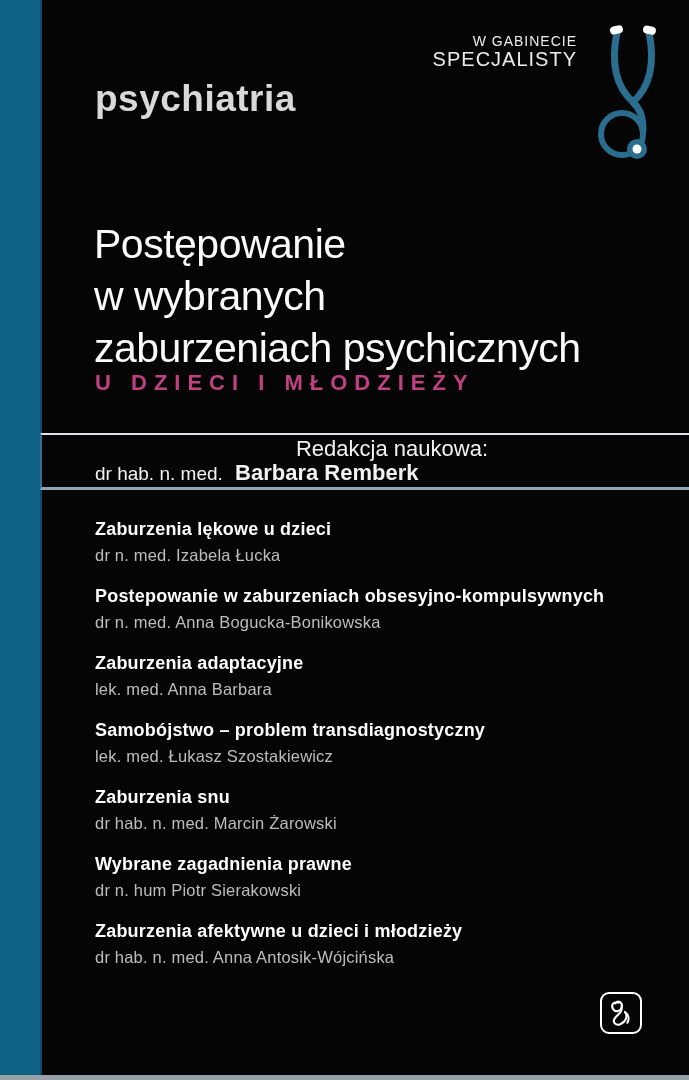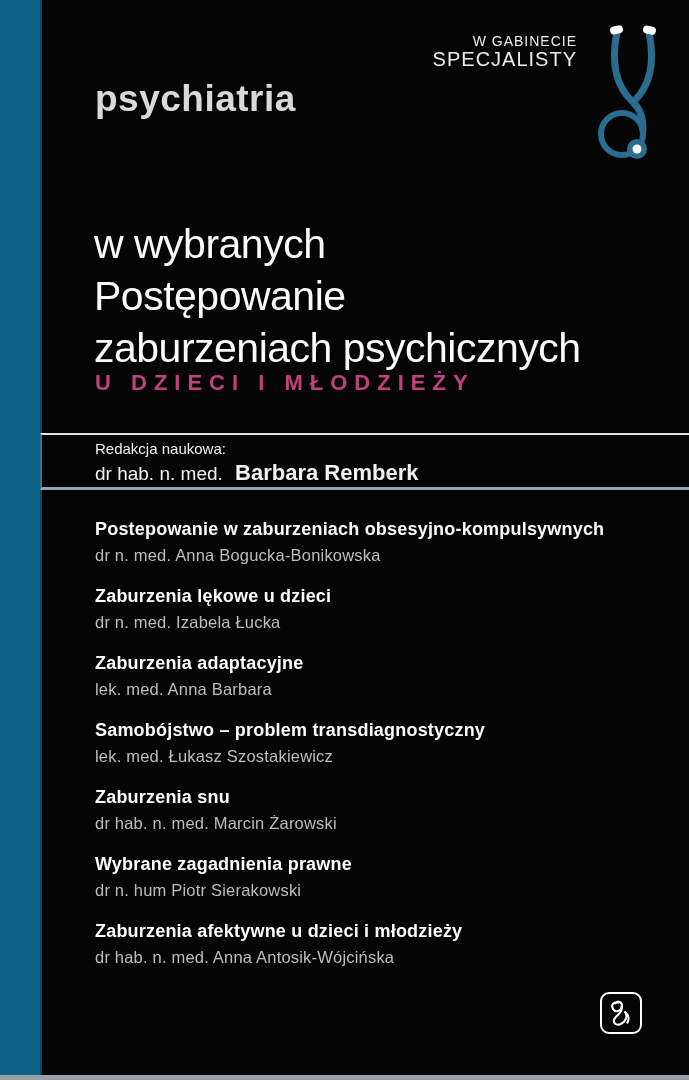--- a/index.html
+++ b/index.html
@@ -36,21 +36,21 @@
     white-space:nowrap;
   }
   .editor-panel {
     position:absolute; left:40px; right:0; top:433px; height:57px;
     border-top:2px solid #dfe4e8; border-bottom:3px solid #8ea6b8;
     border-left:2px solid #3d6e8c;
     box-sizing:border-box;
     padding-left:53px; display:flex; flex-direction:column; justify-content:center;
     color:#f2f2f2;
   }
-  .editor-label { font-size:15px; line-height:23px; }
+  .editor-label { font-size:22px; line-height:23px;text-align:center; }
   .editor-name-line { font-size:19px; line-height:25px; }
   .editor-degree { margin-right:7px; }
   .editor-name { font-weight:bold; font-size:22px; }
   .chapter-list {
     position:absolute; left:95px; top:519px; right:30px;
     display:flex; flex-direction:column; gap:21px;
   }
   .chapter-title {
     font-size:18px; font-weight:bold; color:#fdfdfd;
     margin:0 0 6px 0; letter-spacing:0.2px; white-space:nowrap;
@@ -90,43 +90,43 @@
       <path d="M44 80 C52 88 54 96 54 108" stroke="#2a6d8e" stroke-width="7" fill="none" stroke-linecap="round"></path>
       <circle cx="33" cy="112" r="21" stroke="#2a6d8e" stroke-width="6" fill="none"></circle>
       <circle cx="48" cy="127" r="10" fill="#2a6d8e"></circle>
       <circle cx="48" cy="127" r="4.5" fill="#ffffff"></circle>
       <rect x="21" y="4" width="13" height="8" rx="4" fill="#ffffff" transform="rotate(-14 27 8)"></rect>
       <rect x="54" y="4" width="13" height="8" rx="4" fill="#ffffff" transform="rotate(14 60 8)"></rect>
     </svg>
   </div>
 
   <div class="book-title">
+    <div>Postępowanie</div>
     <div>w wybranych</div>
-    <div>Postępowanie</div>
     <div>zaburzeniach psychicznych</div>
   </div>
 
   <div class="book-subtitle">U DZIECI I MŁODZIEŻY</div>
 
   <div class="editor-panel">
     <div class="editor-label">Redakcja naukowa:</div>
     <div class="editor-name-line">
       <span class="editor-degree">dr hab. n. med.</span>
       <span class="editor-name">Barbara Remberk</span>
     </div>
   </div>
 
   <div class="chapter-list">
     <div class="chapter-item">
+      <div class="chapter-title">Zaburzenia lękowe u dzieci</div>
+      <div class="chapter-author">dr n. med. Izabela Łucka</div>
+    </div>
+    <div class="chapter-item">
       <div class="chapter-title">Postepowanie w zaburzeniach obsesyjno-kompulsywnych</div>
       <div class="chapter-author">dr n. med. Anna Bogucka-Bonikowska</div>
-    </div>
-    <div class="chapter-item">
-      <div class="chapter-title">Zaburzenia lękowe u dzieci</div>
-      <div class="chapter-author">dr n. med. Izabela Łucka</div>
     </div>
     <div class="chapter-item">
       <div class="chapter-title">Zaburzenia adaptacyjne</div>
       <div class="chapter-author">lek. med. Anna Barbara</div>
     </div>
     <div class="chapter-item">
       <div class="chapter-title">Samobójstwo – problem transdiagnostyczny</div>
       <div class="chapter-author">lek. med. Łukasz Szostakiewicz</div>
     </div>
     <div class="chapter-item">

